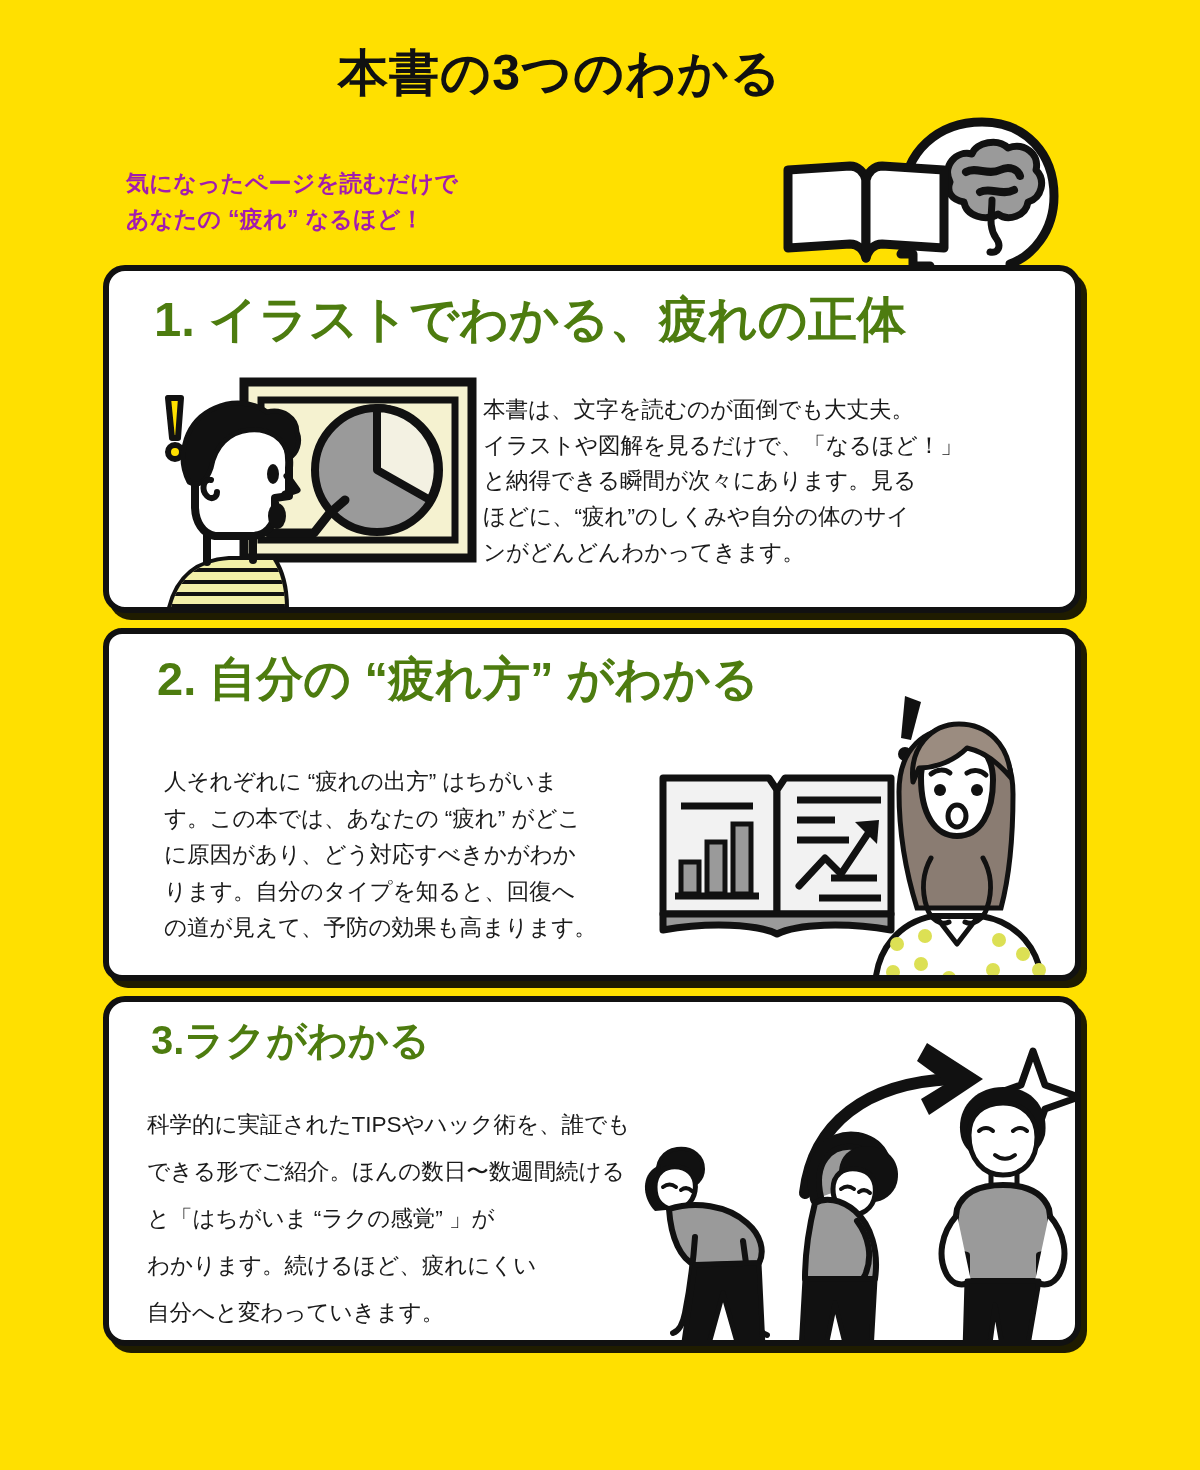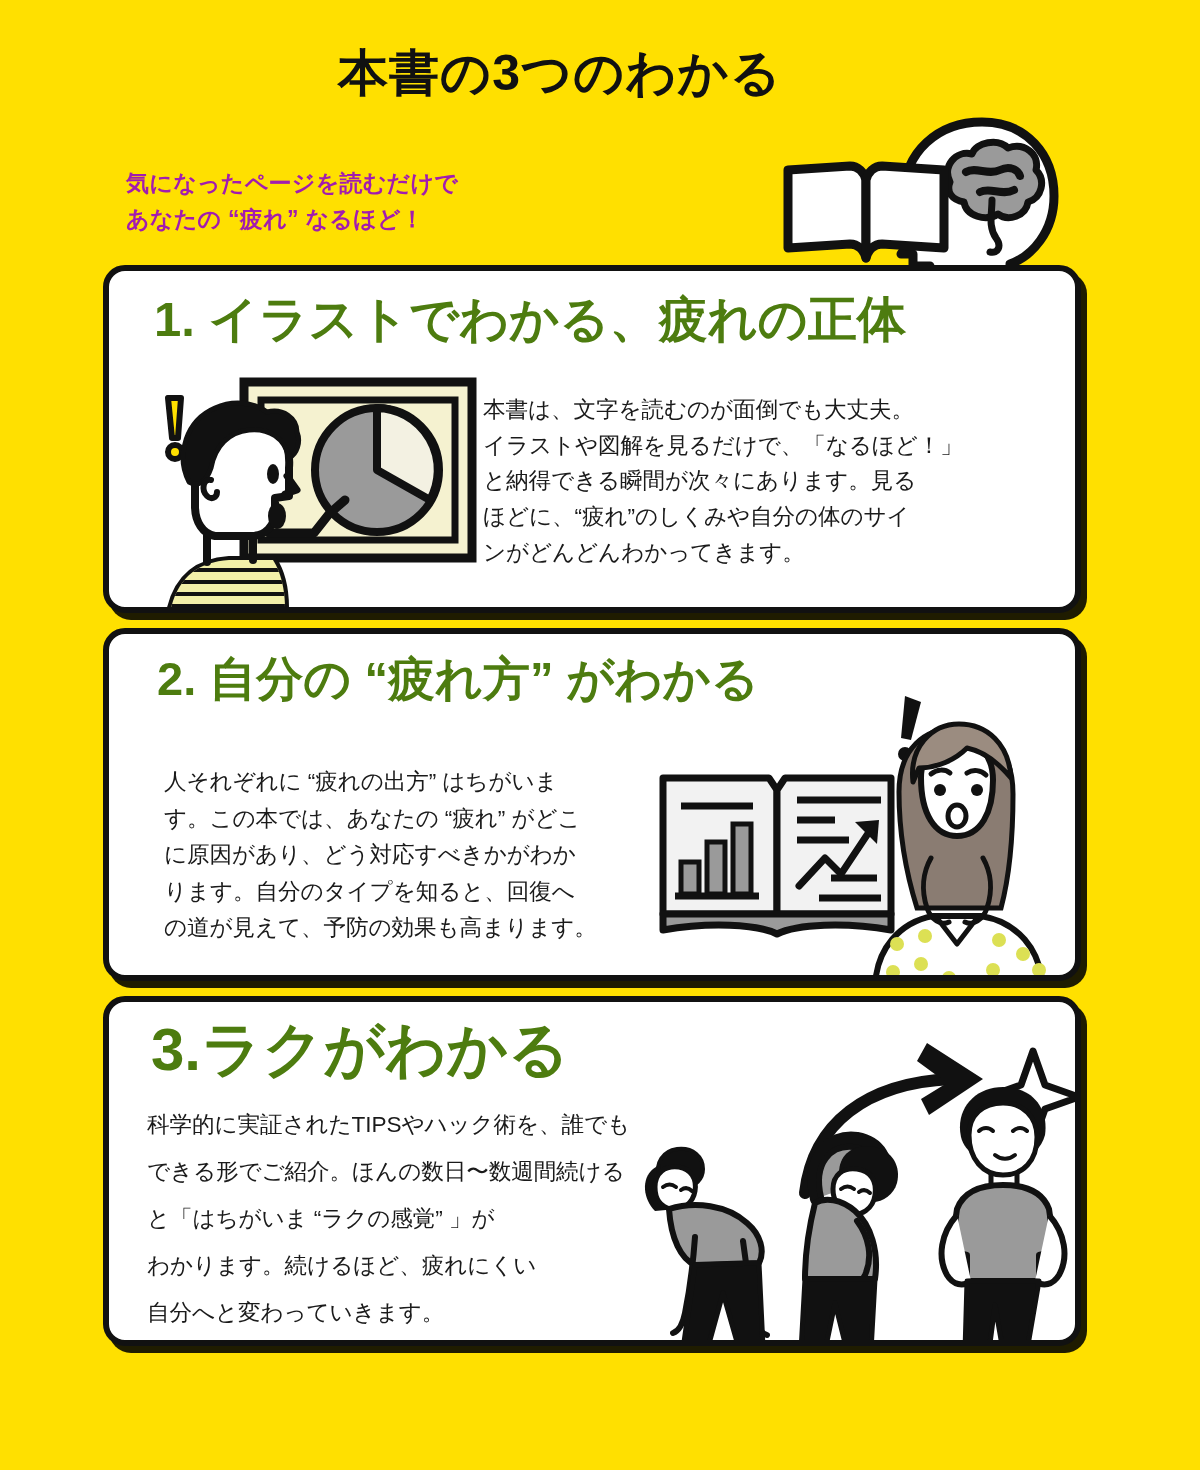--- a/index.html
+++ b/index.html
@@ -69,34 +69,34 @@
     left: 103px;
     width: 978px;
     background: #FFFFFF;
     border: 6px solid #111111;
     border-radius: 22px;
     box-sizing: border-box;
     box-shadow: 6px 7px 0 rgba(0,0,0,0.88);
     overflow: hidden;
   }
   #card-1 { top: 265px;  height: 348px; }
-  #card-2 { top: 628px;  height: 353px; }
+  #card-2 { top: 628px;  height: 353px; border-radius: 19px; }
   #card-3 { top: 996px;  height: 350px; }
 
   .card-heading {
     position: absolute;
     color: #4d7c0f;
     font-weight: 900;
     line-height: 1;
     white-space: nowrap;
     letter-spacing: 0px;
   }
   #heading-1 { top: 24px; left: 45px; font-size: 49px; }
   #heading-2 { top: 21px; left: 48px; font-size: 47px; }
-  #heading-3 { top: 18px; left: 42px; font-size: 60px; }
+  #heading-3 { top: 18px; left: 42px; font-size: 40px; }
 
   .card-body {
     position: absolute;
     color: #1a1a1a;
     font-size: 22.6px;
     letter-spacing: -0.1px;
   }
   #body-1 {
     top: 113px;
     left: 374px;

